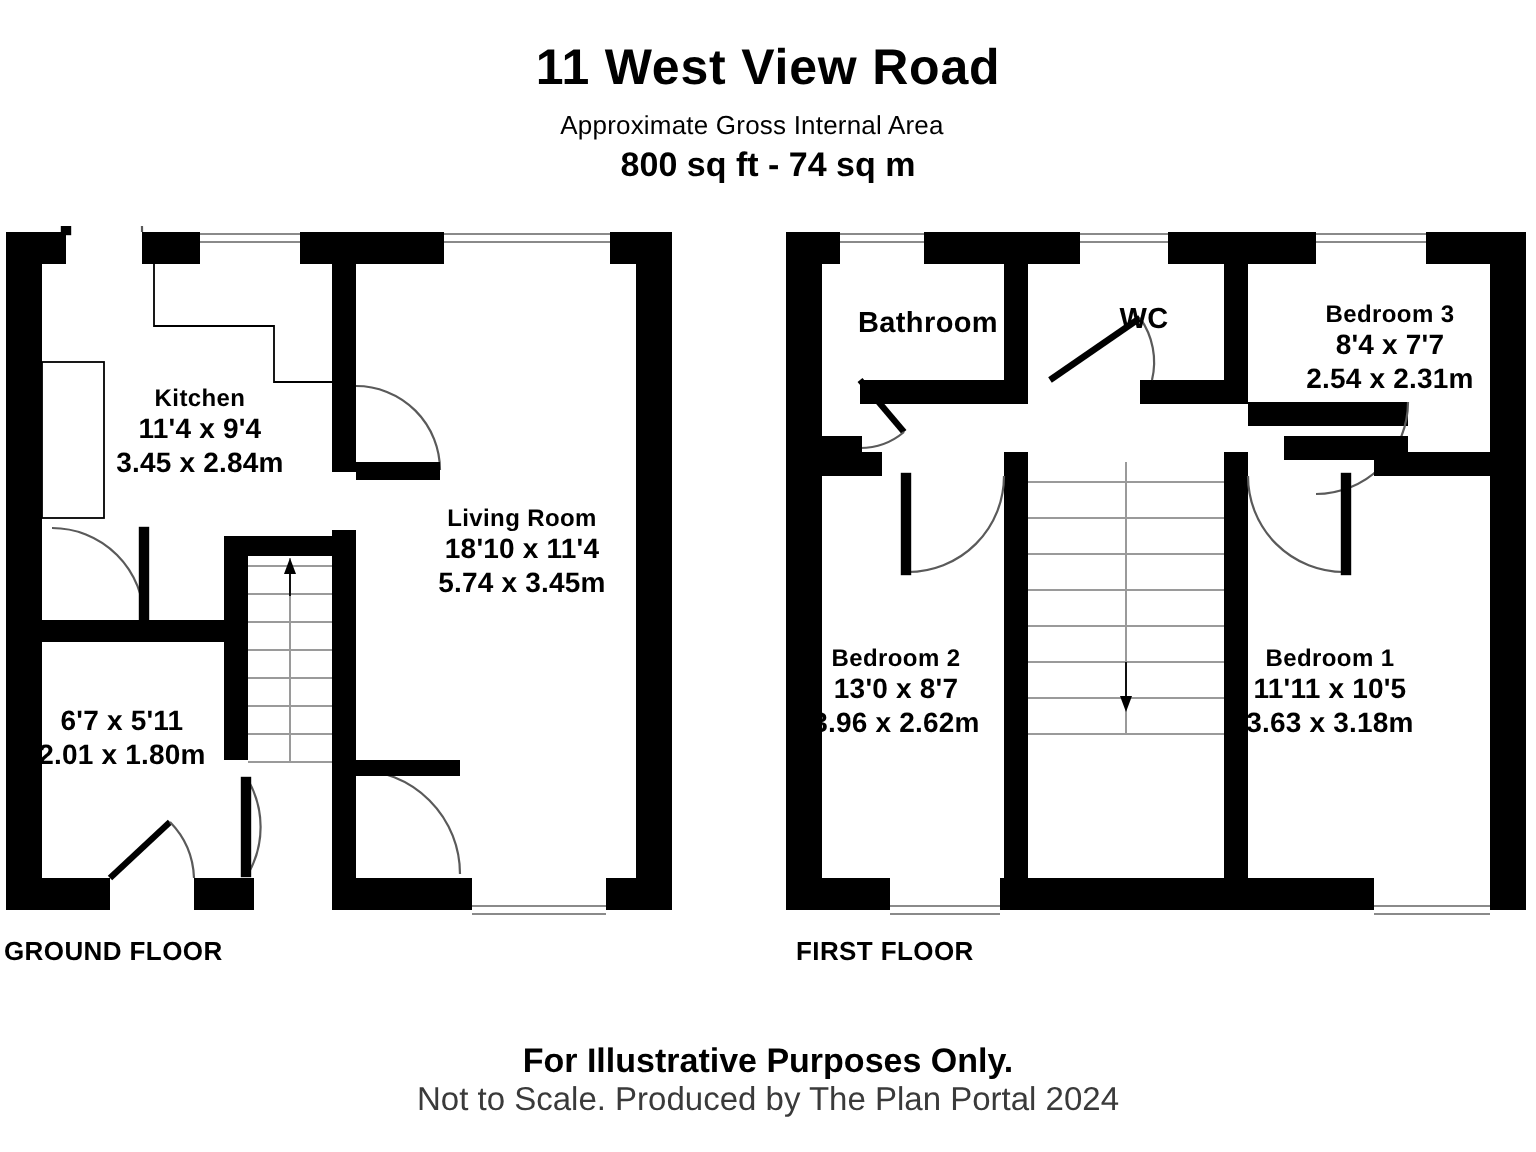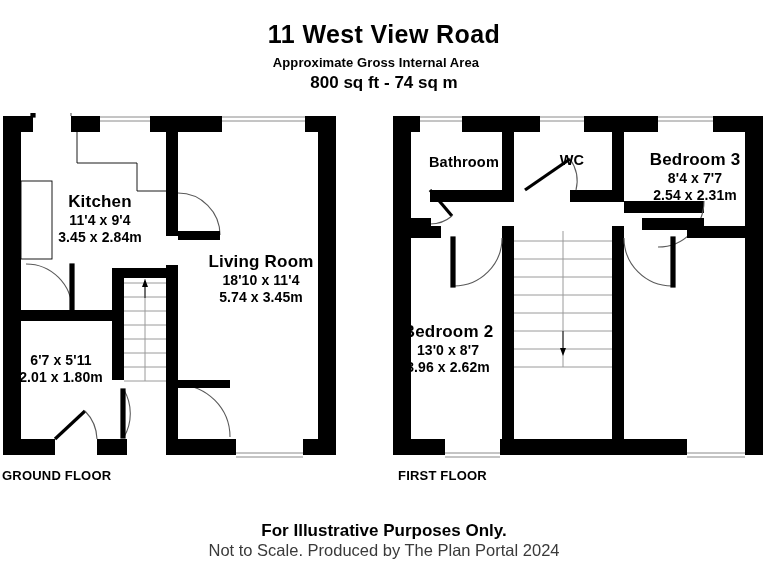--- a/index.html
+++ b/index.html
@@ -30,21 +30,21 @@
     line-height: 1.0;
   }
   .title-main {
     font-size: 25px;
     font-weight: bold;
     letter-spacing: 0.4px;
     margin: 0 0 9px 0;
   }
   .title-sub1 {
     font-size: 13px;
-    font-weight: bold;
+    font-weight: normal;
     letter-spacing: 0.1px;
     margin: 0 16px 5px 0;
   }
   .title-sub2 {
     font-size: 17px;
     font-weight: bold;
     margin: 0;
   }
   .floor-caption {
     position: absolute;
@@ -83,21 +83,21 @@
   .doorleaf { fill: none; stroke: #000000; stroke-width: 3.2; }
   .winline { fill: none; stroke: #8a8a8a; stroke-width: 1; }
 
   .room-label {
     position: absolute;
     text-align: center;
     line-height: 1.18;
     white-space: nowrap;
   }
   .room-label .rl-name {
-    font-size: 17px;
+    font-size: 12px;
     font-weight: bold;
     letter-spacing: 0.2px;
   }
   .room-label .rl-ft,
   .room-label .rl-m {
     font-size: 14px;
     font-weight: bold;
     letter-spacing: 0.1px;
   }
   .room-label.compact .rl-name { font-size: 14.5px; }
@@ -275,20 +275,25 @@
     <div class="rl-ft">8'4 x 7'7</div>
     <div class="rl-m">2.54 x 2.31m</div>
   </div>
 
   <div class="room-label" id="lbl-bed2" style="left:380px; top:322px; width:136px;">
     <div class="rl-name">Bedroom 2</div>
     <div class="rl-ft">13'0 x 8'7</div>
     <div class="rl-m">3.96 x 2.62m</div>
   </div>
 
+  <div class="room-label" id="lbl-bed1" style="left:592px; top:322px; width:146px;">
+    <div class="rl-name">Bedroom 1</div>
+    <div class="rl-ft">11'11 x 10'5</div>
+    <div class="rl-m">3.63 x 3.18m</div>
+  </div>
 
   <div class="floor-caption" id="caption-ground">GROUND FLOOR</div>
   <div class="floor-caption" id="caption-first">FIRST FLOOR</div>
 
   <div class="footer" id="footer-line1">Not to Scale. Produced by The Plan Portal 2024</div>
   <div class="footer" id="footer-line2">For Illustrative Purposes Only.</div>
 
 </div>
 
 </body></html>

